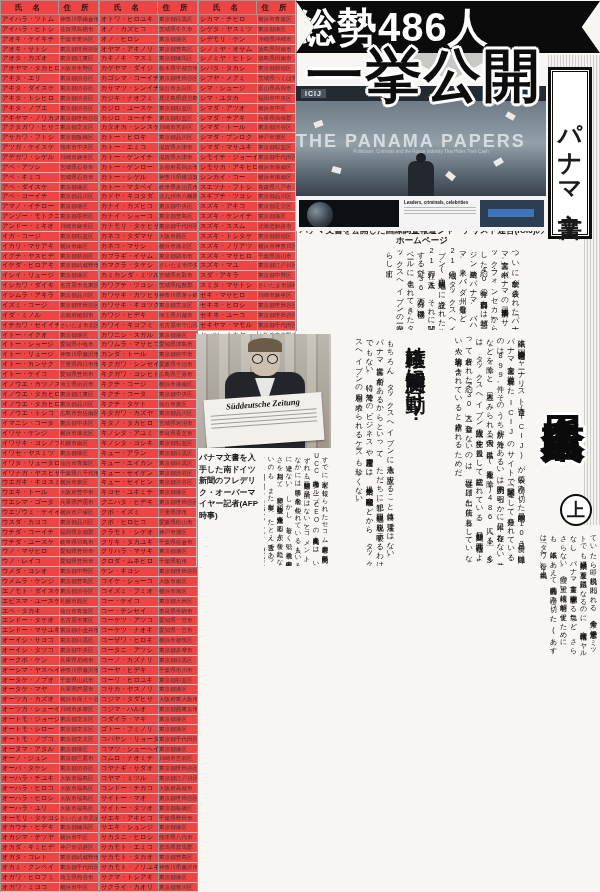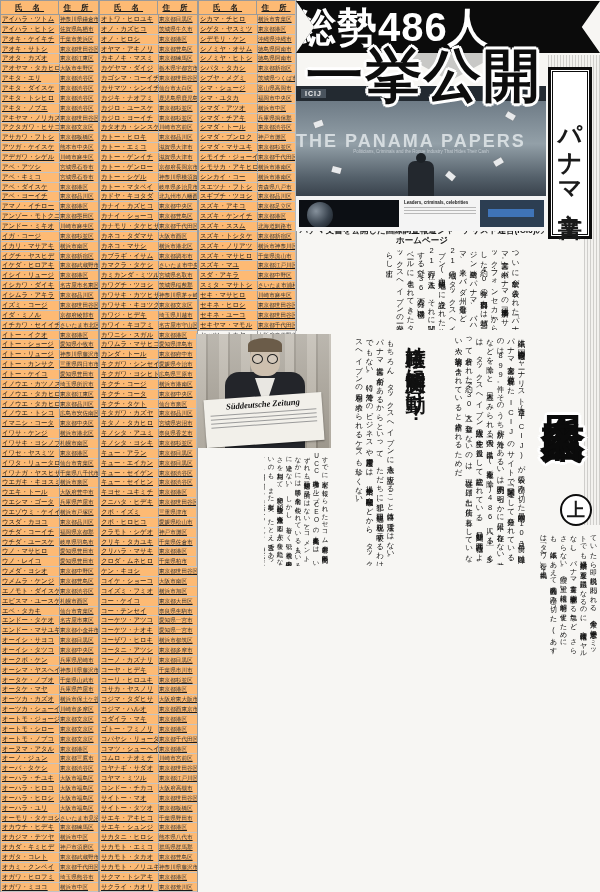--- a/index.html
+++ b/index.html
@@ -1,19 +1,19 @@
 <!DOCTYPE html>
 <html><head>
 <meta charset="utf-8">
 <style>
   html,body{margin:0;padding:0;}
   .page{position:relative;width:600px;height:892px;background:#f7f6f3;overflow:hidden;
     font-family:"Liberation Sans",sans-serif;color:#1a1a1a;}
   
-  .ntable{position:absolute;top:0;background:#fdba74;border:1px solid #9a9a9a;box-sizing:border-box;text-decoration:underline;}
+  .ntable{position:absolute;top:0;background:#ef4444;border:1px solid #9a9a9a;box-sizing:border-box;}
   .ntable .hrow{display:flex;height:13px;border-bottom:1px solid #9a9a9a;font-weight:bold;font-size:7.5px;}
   .ntable .hrow div{display:flex;align-items:center;justify-content:center;letter-spacing:4px;}
   .ntable .row{display:flex;height:8.87px;border-bottom:1px solid #c3c3c3;font-size:6.4px;line-height:8.8px;}
   .c-name{width:57px;border-right:1px solid #9a9a9a;padding-left:1px;white-space:nowrap;overflow:hidden;}
   .c-addr{width:38px;font-size:5.6px;white-space:nowrap;overflow:hidden;color:#333;}
   .hd-name{width:57px;border-right:1px solid #9a9a9a;}
   .hd-addr{width:38px;text-align:right;}
   
   .gray-tri{position:absolute;left:308px;top:3px;width:284px;height:78px;background:#c8c8c6;
     clip-path:polygon(0 0,100% 0,50% 100%);}
@@ -1034,17 +1034,18 @@
         <i class="r"></i>
       </div>
     <div class="np">
       <div class="mast">Süddeutsche Zeitung</div>
       <div class="nl"></div>
       <div class="nl"></div>
       <div class="nl"></div>
       <div class="nl"></div>
     </div>
   </div>
+  <div class="photo-cap">パナマ文書を入手した南ドイツ新聞のフレデリク・オーバーマイヤー記者(AFP時事)</div>
 
   <div class="vsep" style="left:196px;top:333px;height:233px;"></div>
   <div class="vsep" style="left:295px;top:0;height:333px;"></div>
 
 </div>
 
 </body></html>

